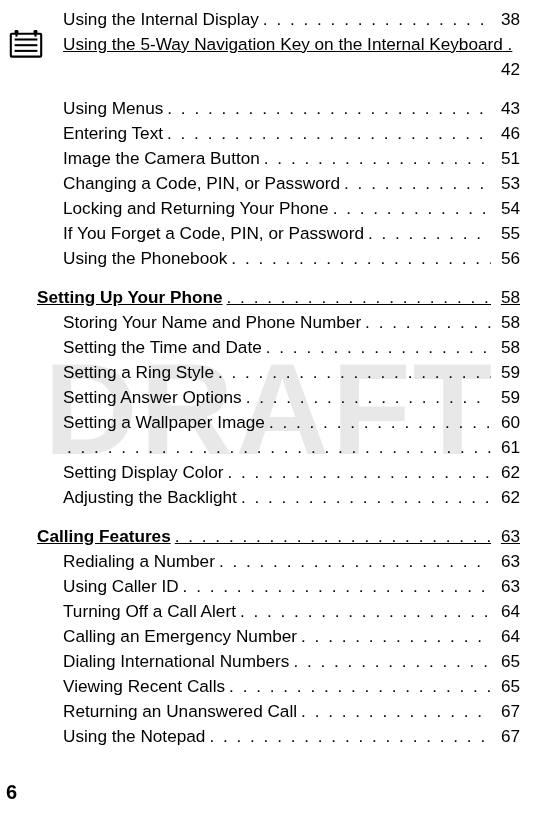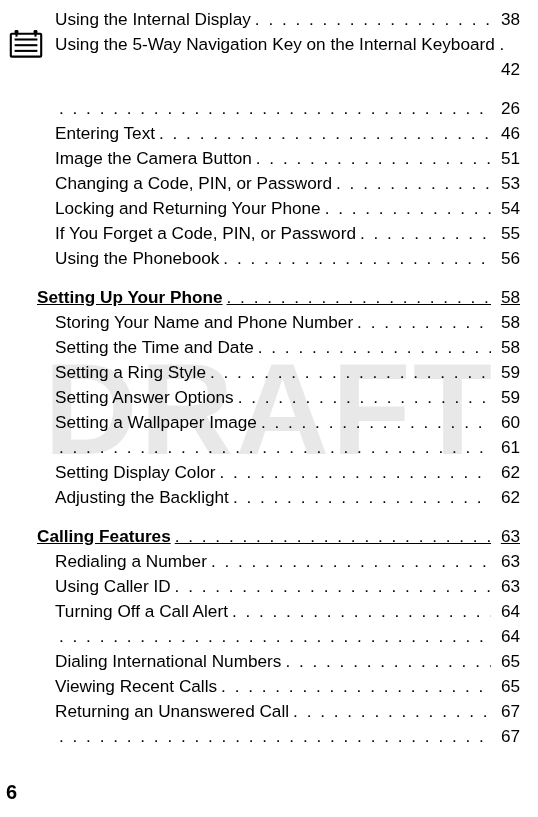--- a/index.html
+++ b/index.html
@@ -45,21 +45,21 @@
     top: 30px;
     width: 38px;
   }
   .toc-line {
     display: flex;
     align-items: baseline;
     white-space: nowrap;
     overflow: hidden;
   }
   .toc-line.indent {
-    margin-left: 0px;
+    margin-left: 8px;
   }
   .toc-line .title {
     flex: 0 0 auto;
   }
   .toc-line .dots {
     flex: 1 1 auto;
     overflow: hidden;
     letter-spacing: 2px;
     padding: 0 4px;
   }
@@ -111,33 +111,34 @@
 <div class="page">
 
   <div class="group">
 
     <div class="toc-line indent">
       <span class="title">Using the Internal Display</span>
       <span class="dots">. . . . . . . . . . . . . . . . . . . . . . . . . . . . . . . . . . . . . . . . . . . . . . . . . . . . . . . . . . . . . . . . . . . . . . . . </span>
       <span class="page-num">38</span>
     </div>
 
-    <div class="toc-line indent" style="overflow:visible;">
+    <div class="toc-line indent" style="overflow:visible;text-decoration:underline;">
       <span class="title">Using the 5-Way Navigation Key on the Internal Keyboard</span>
         <span class="title">&nbsp;.</span>
     </div>
     <div class="toc-line indent after-wrap">
       <span class="title">42</span>
     </div>
 
     <div style="height:14px"></div>
 
     <div class="toc-line indent">
-      <span class="dots">. . . . . . . . . . . . . . . . . . . . . . . . . . . . . . . . . . . . . . . . . . . . . . . . . . . . . . . . . . . . . . . . . . . . . . . . </span>
-      <span class="page-num">26</span>
+      <span class="title">Using Menus</span>
+      <span class="dots">. . . . . . . . . . . . . . . . . . . . . . . . . . . . . . . . . . . . . . . . . . . . . . . . . . . . . . . . . . . . . . . . . . . . . . . . </span>
+      <span class="page-num">43</span>
     </div>
     <div class="toc-line indent">
       <span class="title">Entering Text</span>
       <span class="dots">. . . . . . . . . . . . . . . . . . . . . . . . . . . . . . . . . . . . . . . . . . . . . . . . . . . . . . . . . . . . . . . . . . . . . . . . </span>
       <span class="page-num">46</span>
     </div>
     <div class="toc-line indent">
       <span class="title">Image the Camera Button</span>
       <span class="dots">. . . . . . . . . . . . . . . . . . . . . . . . . . . . . . . . . . . . . . . . . . . . . . . . . . . . . . . . . . . . . . . . . . . . . . . . </span>
       <span class="page-num">51</span>
@@ -226,39 +227,41 @@
       <span class="title">Using Caller ID</span>
       <span class="dots">. . . . . . . . . . . . . . . . . . . . . . . . . . . . . . . . . . . . . . . . . . . . . . . . . . . . . . . . . . . . . . . . . . . . . . . . </span>
       <span class="page-num">63</span>
     </div>
     <div class="toc-line indent">
       <span class="title">Turning Off a Call Alert</span>
       <span class="dots">. . . . . . . . . . . . . . . . . . . . . . . . . . . . . . . . . . . . . . . . . . . . . . . . . . . . . . . . . . . . . . . . . . . . . . . . </span>
       <span class="page-num">64</span>
     </div>
     <div class="toc-line indent">
+      <span class="title">Calling an Emergency Number</span>
       <span class="dots">. . . . . . . . . . . . . . . . . . . . . . . . . . . . . . . . . . . . . . . . . . . . . . . . . . . . . . . . . . . . . . . . . . . . . . . . </span>
       <span class="page-num">64</span>
     </div>
     <div class="toc-line indent">
       <span class="title">Dialing International Numbers</span>
       <span class="dots">. . . . . . . . . . . . . . . . . . . . . . . . . . . . . . . . . . . . . . . . . . . . . . . . . . . . . . . . . . . . . . . . . . . . . . . . </span>
       <span class="page-num">65</span>
     </div>
     <div class="toc-line indent">
       <span class="title">Viewing Recent Calls</span>
       <span class="dots">. . . . . . . . . . . . . . . . . . . . . . . . . . . . . . . . . . . . . . . . . . . . . . . . . . . . . . . . . . . . . . . . . . . . . . . . </span>
       <span class="page-num">65</span>
     </div>
     <div class="toc-line indent">
       <span class="title">Returning an Unanswered Call</span>
       <span class="dots">. . . . . . . . . . . . . . . . . . . . . . . . . . . . . . . . . . . . . . . . . . . . . . . . . . . . . . . . . . . . . . . . . . . . . . . . </span>
       <span class="page-num">67</span>
     </div>
     <div class="toc-line indent">
+      <span class="title">Using the Notepad</span>
       <span class="dots">. . . . . . . . . . . . . . . . . . . . . . . . . . . . . . . . . . . . . . . . . . . . . . . . . . . . . . . . . . . . . . . . . . . . . . . . </span>
       <span class="page-num">67</span>
     </div>
   </div>
 
 </div>
 
 <div class="page-number">6</div>
 
 </body></html>

